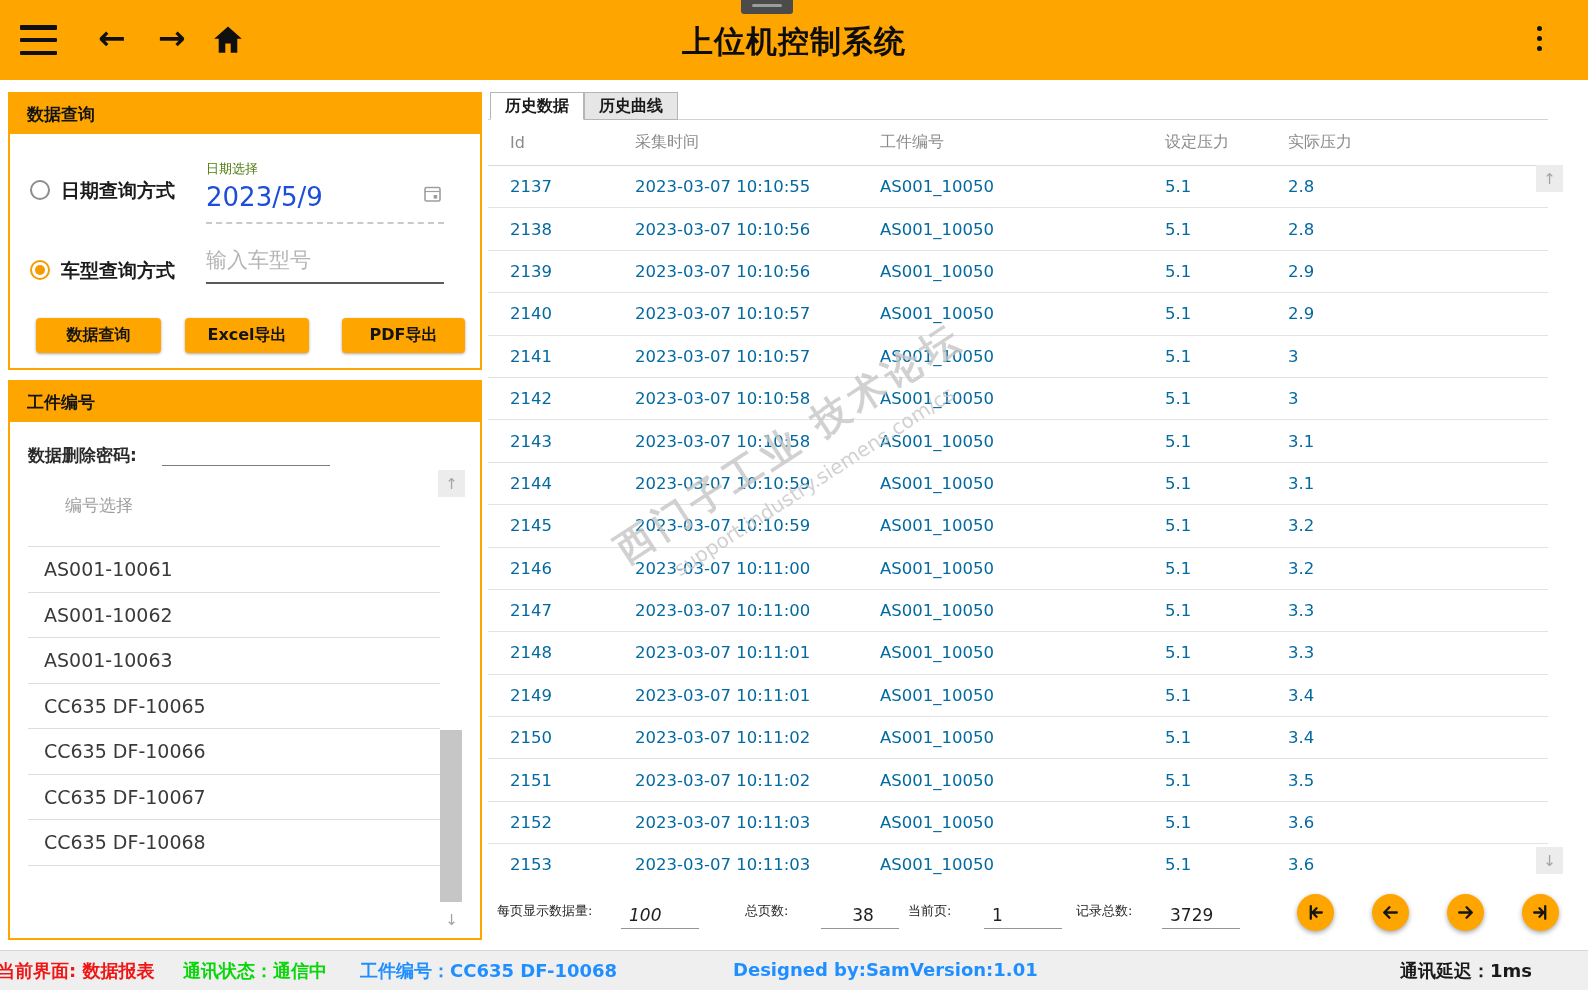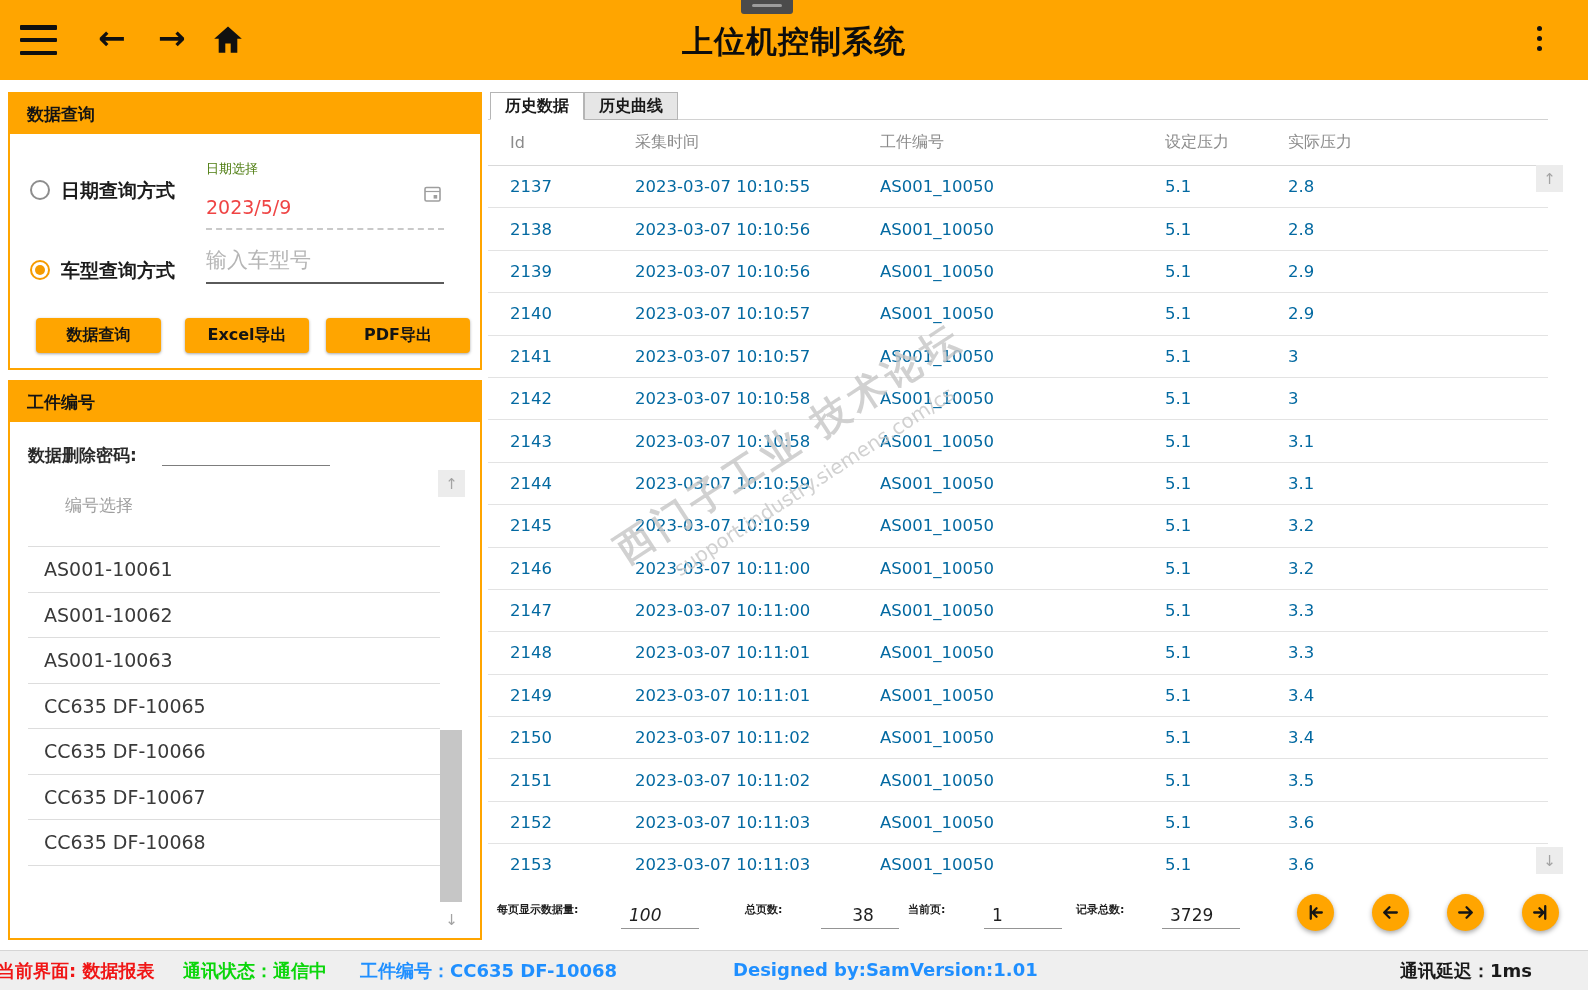--- a/index.html
+++ b/index.html
@@ -27,21 +27,21 @@
   #panel-query{top:92px;height:278px}
   #panel-wp{top:380px;height:560px}
 
   .radio{position:absolute;width:20px;height:20px;border-radius:50%;border:2.5px solid #8d8d8d;background:#fff;cursor:pointer}
   .radio.sel{border-color:#F59B00}
   .radio.sel::after{content:"";position:absolute;inset:3px;border-radius:50%;background:#F59B00}
   .radio-label{position:absolute;font-size:19px;font-weight:600;color:#1c1c1c}
 
   .dategroup{position:absolute;left:196px;top:66px;width:238px;border-bottom:2px dashed #c9c9c9;padding-bottom:10px;cursor:text}
   .dglabel{font-size:13px;color:#4d7c0f}
-  .dgvalue{font-size:19px;color:#ef4444;margin-top:18px}
+  .dgvalue{font-size:26px;color:#1d4ed8;margin-top:4px}
   .calicon{position:absolute;right:2px;top:24px}
 
   .modelgroup{position:absolute;left:196px;top:152px;width:238px;border-bottom:2px solid #5a5a5a;padding-bottom:8px;cursor:text}
   .mgplaceholder{font-size:21px;color:#b5b5b5}
 
   .btn{position:absolute;top:224px;height:35px;background:#FFA500;border:none;border-radius:4px;
        font-family:inherit;font-size:16px;font-weight:600;color:#141414;cursor:pointer;
        box-shadow:0 1px 3px rgba(0,0,0,.35)}
 
   .pwdlabel{position:absolute;left:18px;top:62px;font-size:17px;font-weight:600;color:#2b2b2b}
@@ -69,21 +69,21 @@
   .trow{height:42.4px;border-bottom:1px solid #e3e3e3;font-size:16.5px;color:#0369a1;cursor:default}
 
   .watermark{position:absolute;left:95px;top:330px;width:430px;text-align:center;
              transform:rotate(-33deg);color:#c6c6c6;opacity:.8;z-index:6;pointer-events:none}
   .wm1{font-size:38px;font-weight:600;letter-spacing:5px;white-space:nowrap}
   .wm2{font-size:20px;margin-top:8px;white-space:nowrap}
 
   .tbl-up{left:1048px;top:80px}
   .tbl-down{left:1048px;top:762px}
 
-  .pglabel{position:absolute;top:817px;font-size:11px;font-weight:700;color:#1f1f1f}
+  .pglabel{position:absolute;top:817px;font-size:13px;font-weight:400;color:#1f1f1f}
   .pgvalue{position:absolute;top:812px;width:78px;height:32px;border:none;background:transparent;
            border-bottom:1.5px solid #949494;font-family:inherit;font-size:17px;color:#1f1f1f;padding:6px 2px 2px 8px}
   .pgbtn{position:absolute;top:809px;width:37px;height:37px;border-radius:50%;background:#FFA500;border:none;cursor:pointer;
          display:flex;align-items:center;justify-content:center;box-shadow:0 2px 5px rgba(0,0,0,.35)}
 
   
   .statusbar{position:absolute;left:0;top:950px;width:1588px;height:40px;background:#efefef;border-top:1px solid #d5d5d5;
              font-size:18px;font-weight:600}
   .sb{position:absolute;top:8px;white-space:nowrap}
   .sb-red{color:#f01616}
@@ -138,21 +138,21 @@
 
   <span class="radio sel" style="left:20px;top:166px"></span>
   <span class="radio-label" style="left:51px;top:164px">车型查询方式</span>
 
   <div class="modelgroup">
     <div class="mgplaceholder">输入车型号</div>
   </div>
 
   <button class="btn" style="left:26px;width:125px">数据查询</button>
   <button class="btn" style="left:175px;width:124px">Excel导出</button>
-  <button class="btn" style="left:316px;width:144px">PDF导出</button>
+  <button class="btn" style="left:332px;width:123px">PDF导出</button>
 </div>
 
 <div class="panel" id="panel-wp">
   <div class="panel-h">工件编号</div>
 
   <span class="pwdlabel">数据删除密码:</span>
   <input class="pwdline" style="">
 
   <div class="scrollbtn" style="left:428px;top:88px">↑</div>
 

